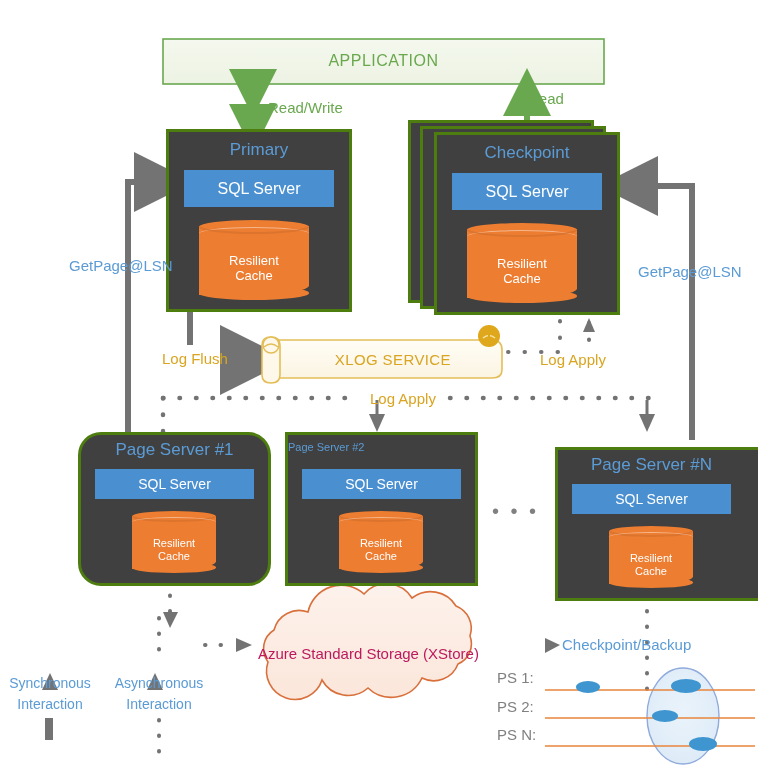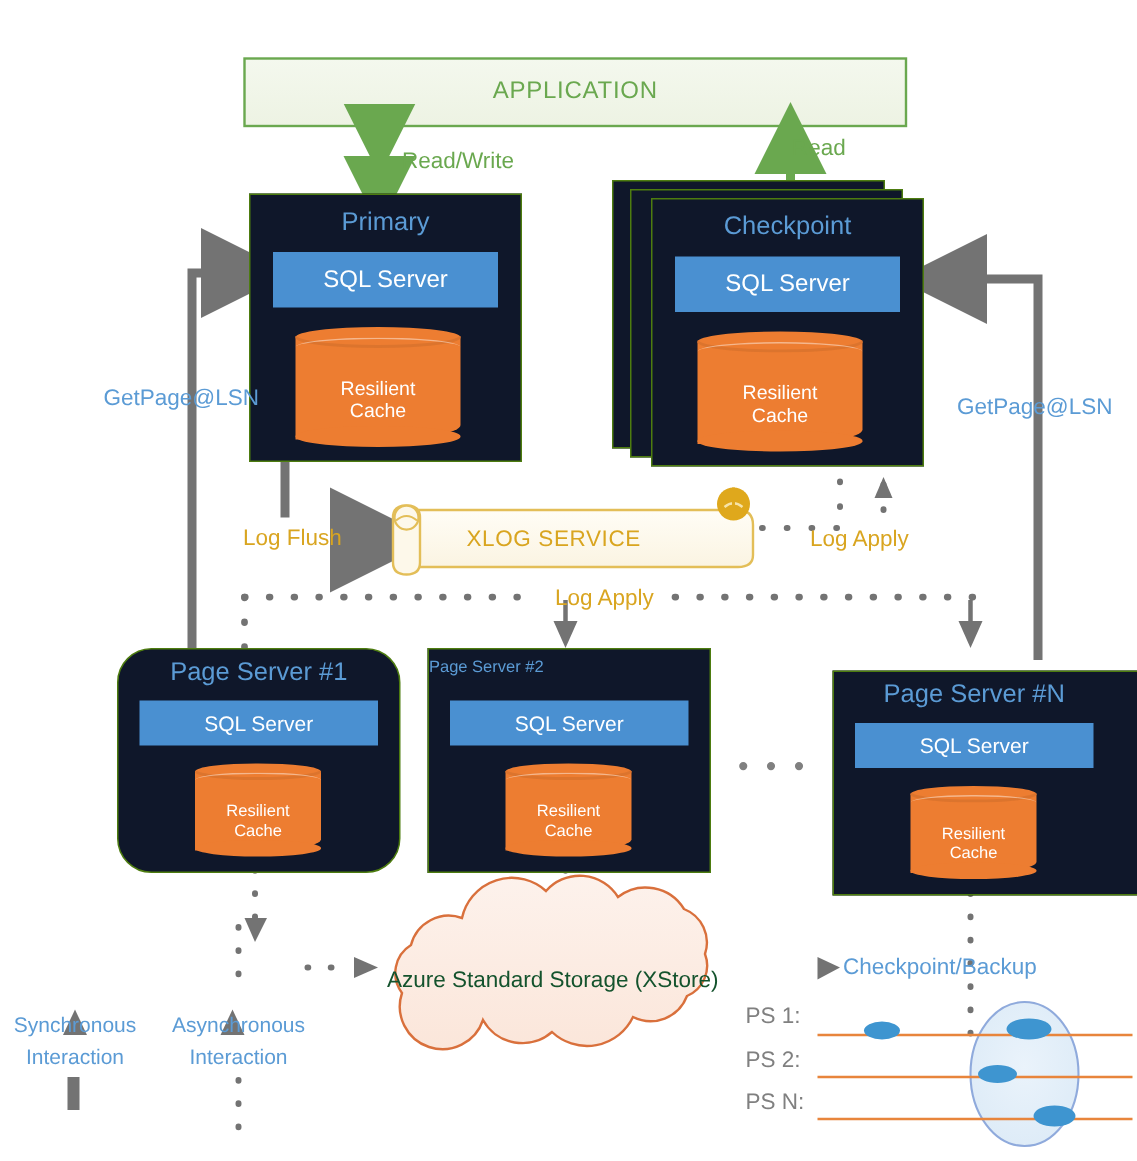--- a/index.html
+++ b/index.html
@@ -3,24 +3,24 @@
 <meta charset="utf-8">
 <style>
   html,body{margin:0;padding:0;background:#fff;}
   body{width:758px;height:774px;position:relative;overflow:hidden;
        font-family:"Liberation Sans","DejaVu Sans",sans-serif;}
   #stage{position:absolute;left:0;top:0;width:758px;height:774px;}
   svg{position:absolute;left:0;top:0;}
   .lbl{position:absolute;white-space:nowrap;line-height:1.1;}
   .blue-title{color:#5B9BD5;}
   .gold{color:#D9A520;}
-  .orangeTxt{color:#14532d;}
+  .orangeTxt{color:#be185d;}
   .greenTxt{color:#6AA84F;}
   .greyTxt{color:#808080;}
-  .nodebox{position:absolute;background:#0f172a;border:1px solid #4d7c0f;}
+  .nodebox{position:absolute;background:#404040;border:3px solid #4d7c0f;}
   .sqlbar{position:absolute;background:#4A90D1;color:#fff;text-align:center;
           display:flex;align-items:center;justify-content:center;}
   .cyl{position:absolute;}
   .cyl .cbody{position:absolute;left:0;right:0;top:8%;bottom:6%;background:#ED7D31;
       border-radius:0 0 50%/0 0 14% 14%;}
   .cyl .ctop{position:absolute;left:0;right:0;top:0;height:17%;background:#ED7D31;
       border-radius:50%/50%;box-shadow:inset 0 -2px 0 rgba(0,0,0,.07);}
   .cyl .ctop2{position:absolute;left:0;right:0;top:9%;height:15%;border-radius:50%/50%;
       border-top:1px solid rgba(255,255,255,.45);}
   .cyl .cbot{position:absolute;left:0;right:0;bottom:0;height:17%;background:#ED7D31;
@@ -195,21 +195,21 @@
         <div>Resilient</div>
         <div>Cache</div>
       </div>
     </div>
   </div>
 
   <div class="lbl blue-title" style="left:69px;top:258px;font-size:15px;">GetPage@LSN</div>
   <div class="lbl blue-title" style="left:638px;top:264px;font-size:15px;">GetPage@LSN</div>
 
   <div class="lbl gold" style="left:162px;top:351px;font-size:15px;">Log Flush</div>
-  <div class="lbl gold" style="left:311px;top:352px;width:140px;text-align:left;
+  <div class="lbl gold" style="left:311px;top:352px;width:140px;text-align:right;
        font-size:15px;letter-spacing:.4px;">XLOG SERVICE</div>
   <div class="lbl gold" style="left:540px;top:352px;font-size:15px;">Log Apply</div>
   <div class="lbl gold" style="left:370px;top:391px;font-size:15px;">Log Apply</div>
 
   <div class="nodebox" style="left:78px;top:432px;width:187px;height:148px;border-radius:23px;">
     <div class="lbl blue-title" style="left:0;top:6px;width:187px;text-align:center;
          font-size:17px;">Page Server #1</div>
     <div class="sqlbar" style="left:14px;top:34px;width:159px;height:30px;font-size:14px;">
       <span>SQL Server</span>
     </div>

